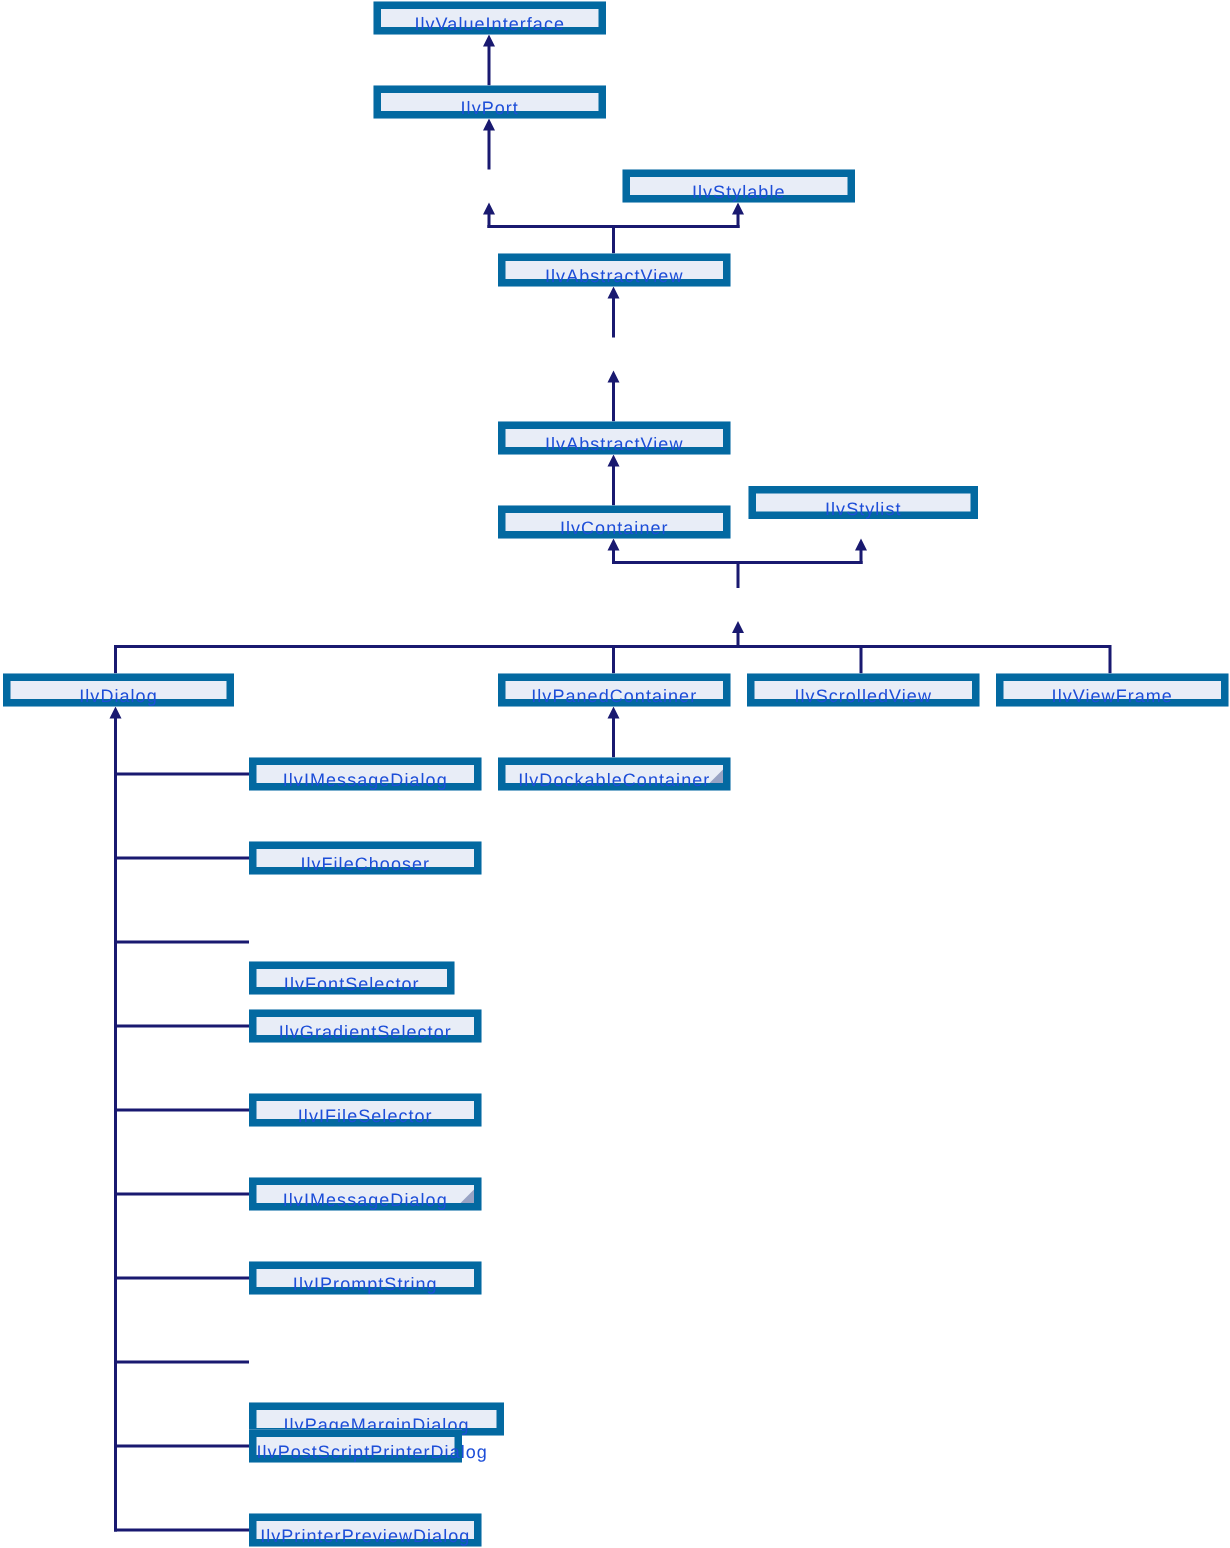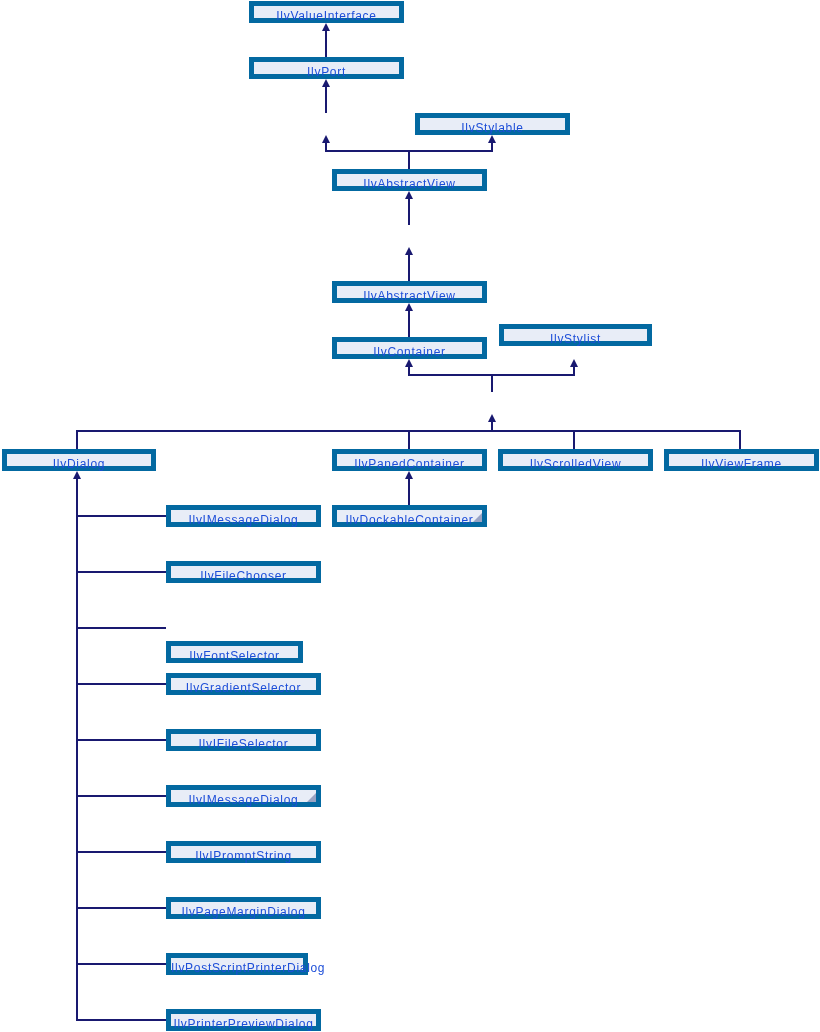--- a/index.html
+++ b/index.html
@@ -88,17 +88,17 @@
   <div class="node" style="left:498px;top:449px;width:155px"><span>IlvScrolledView</span></div>
   <div class="node" style="left:664px;top:449px;width:155px"><span>IlvViewFrame</span></div>
   <div class="node" style="left:166px;top:505px;width:155px"><span>IlvIMessageDialog</span></div>
   <div class="node" style="left:332px;top:505px;width:155px"><span>IlvDockableContainer</span><i class="fold"></i></div>
   <div class="node" style="left:166px;top:561px;width:155px"><span>IlvFileChooser</span></div>
   <div class="node" style="left:166px;top:641px;width:137px"><span>IlvFontSelector</span></div>
   <div class="node" style="left:166px;top:673px;width:155px"><span>IlvGradientSelector</span></div>
   <div class="node" style="left:166px;top:729px;width:155px"><span>IlvIFileSelector</span></div>
   <div class="node" style="left:166px;top:785px;width:155px"><span>IlvIMessageDialog</span><i class="fold"></i></div>
   <div class="node" style="left:166px;top:841px;width:155px"><span>IlvIPromptString</span></div>
-  <div class="node" style="left:166px;top:897px;width:155px"><span>IlvPageMarginDialog</span></div>
+  <div class="node" style="left:166px;top:935px;width:170px"><span>IlvPageMarginDialog</span></div>
   <div class="node" style="left:166px;top:953px;width:142px"><span>IlvPostScriptPrinterDialog</span></div>
   <div class="node" style="left:166px;top:1009px;width:155px"><span>IlvPrinterPreviewDialog</span></div>
 
 </div>
 
 </body></html>

